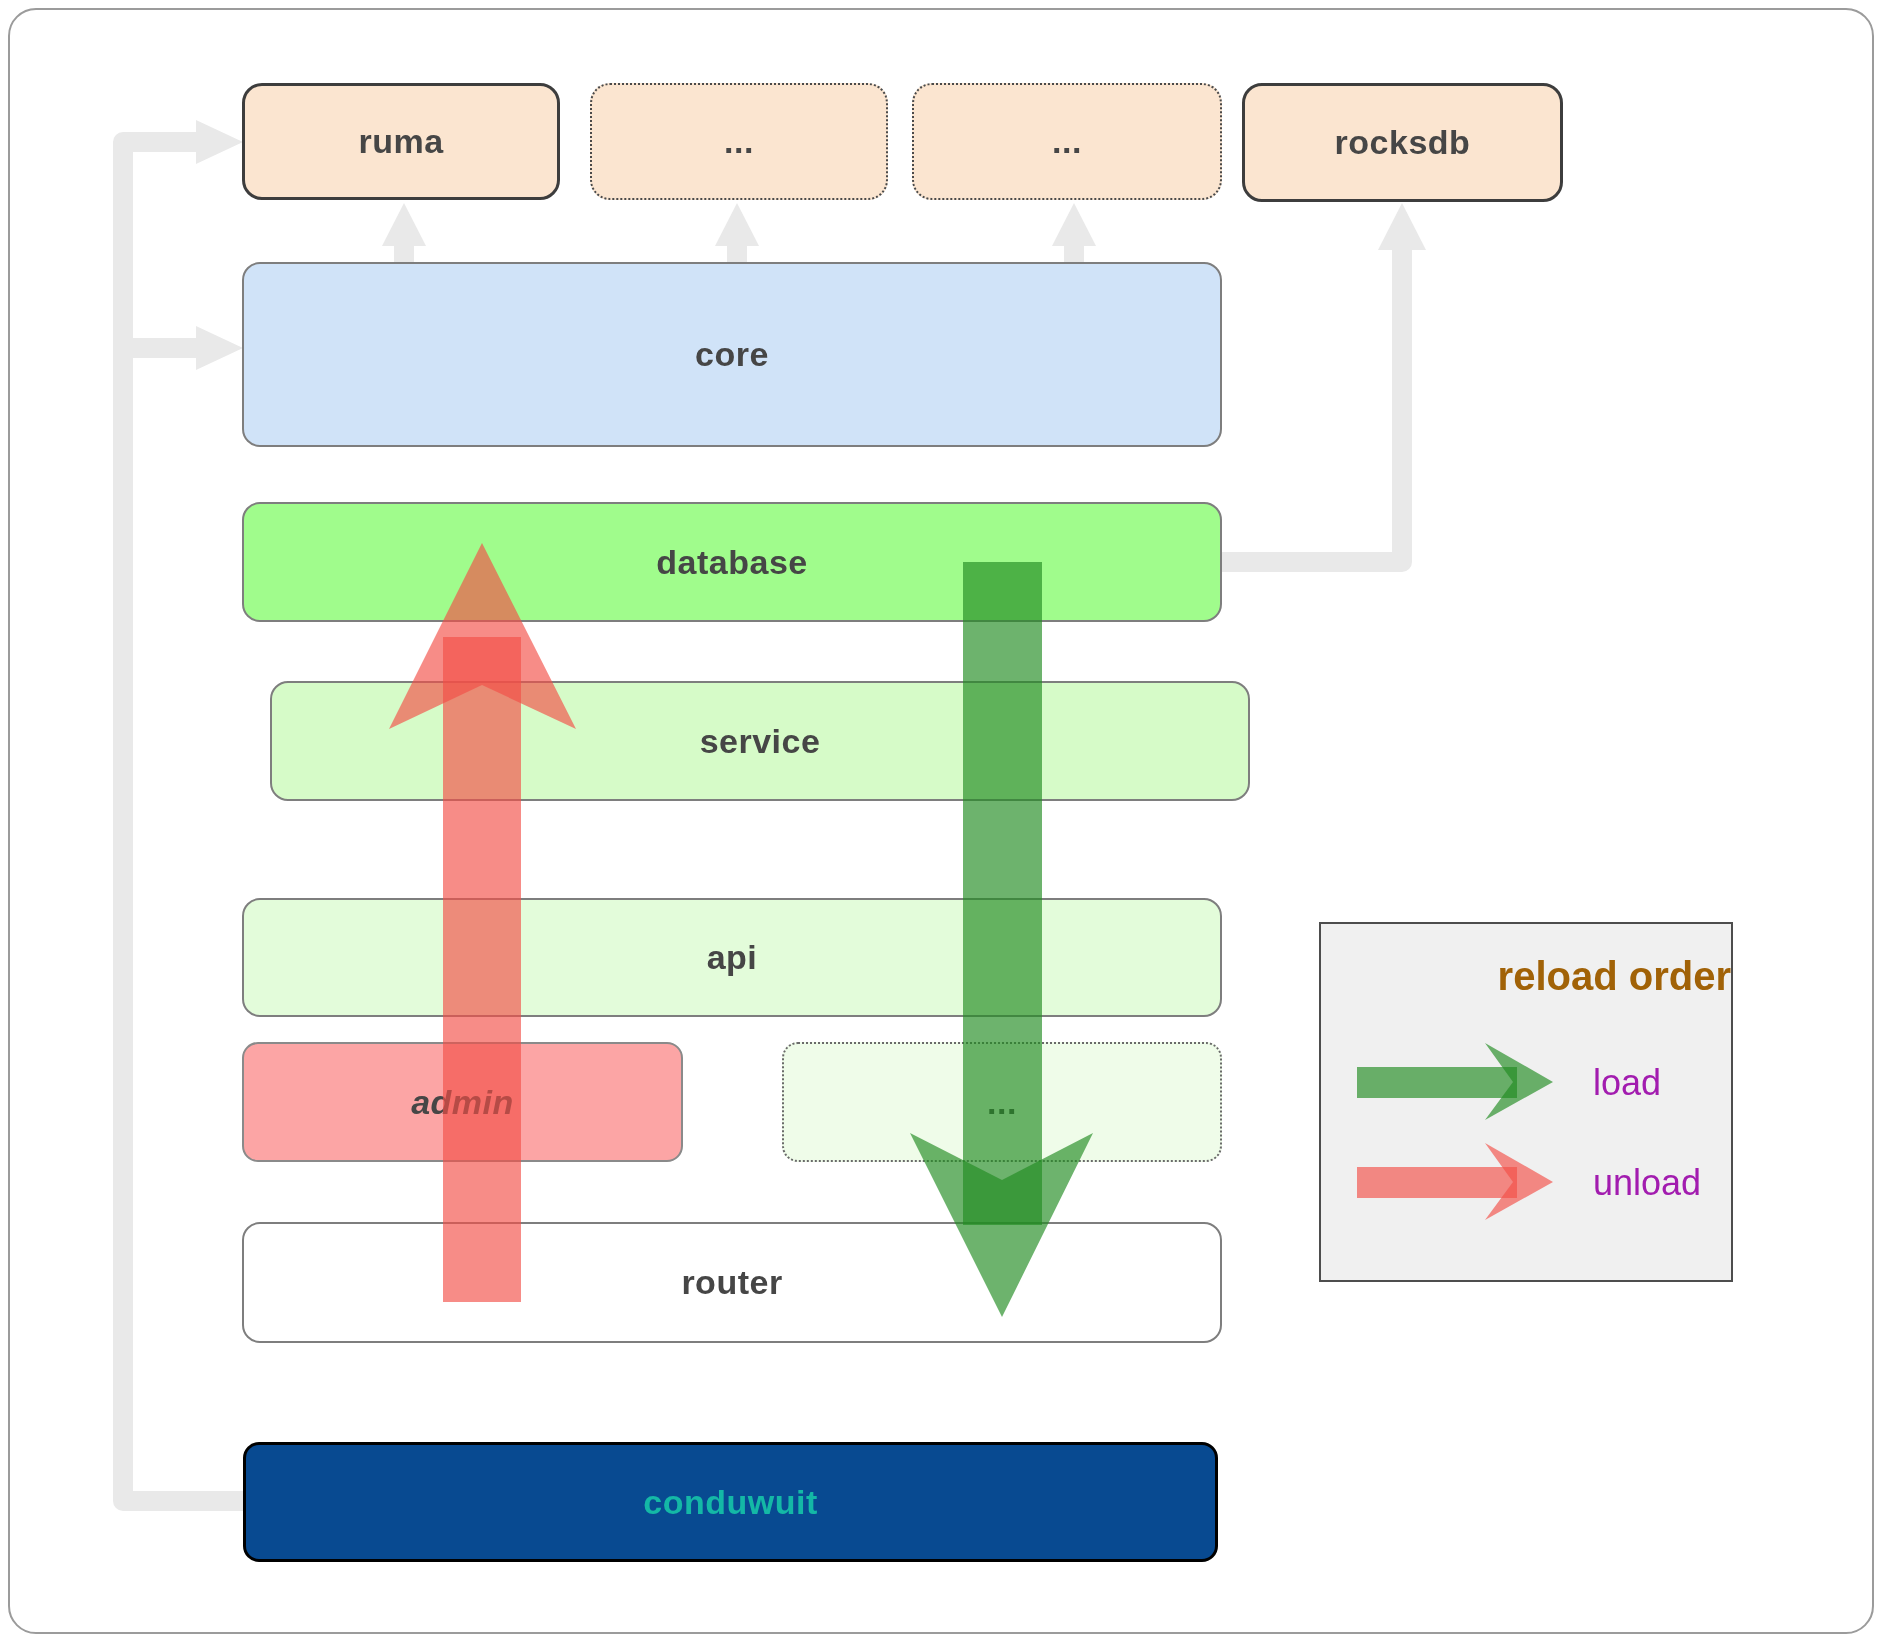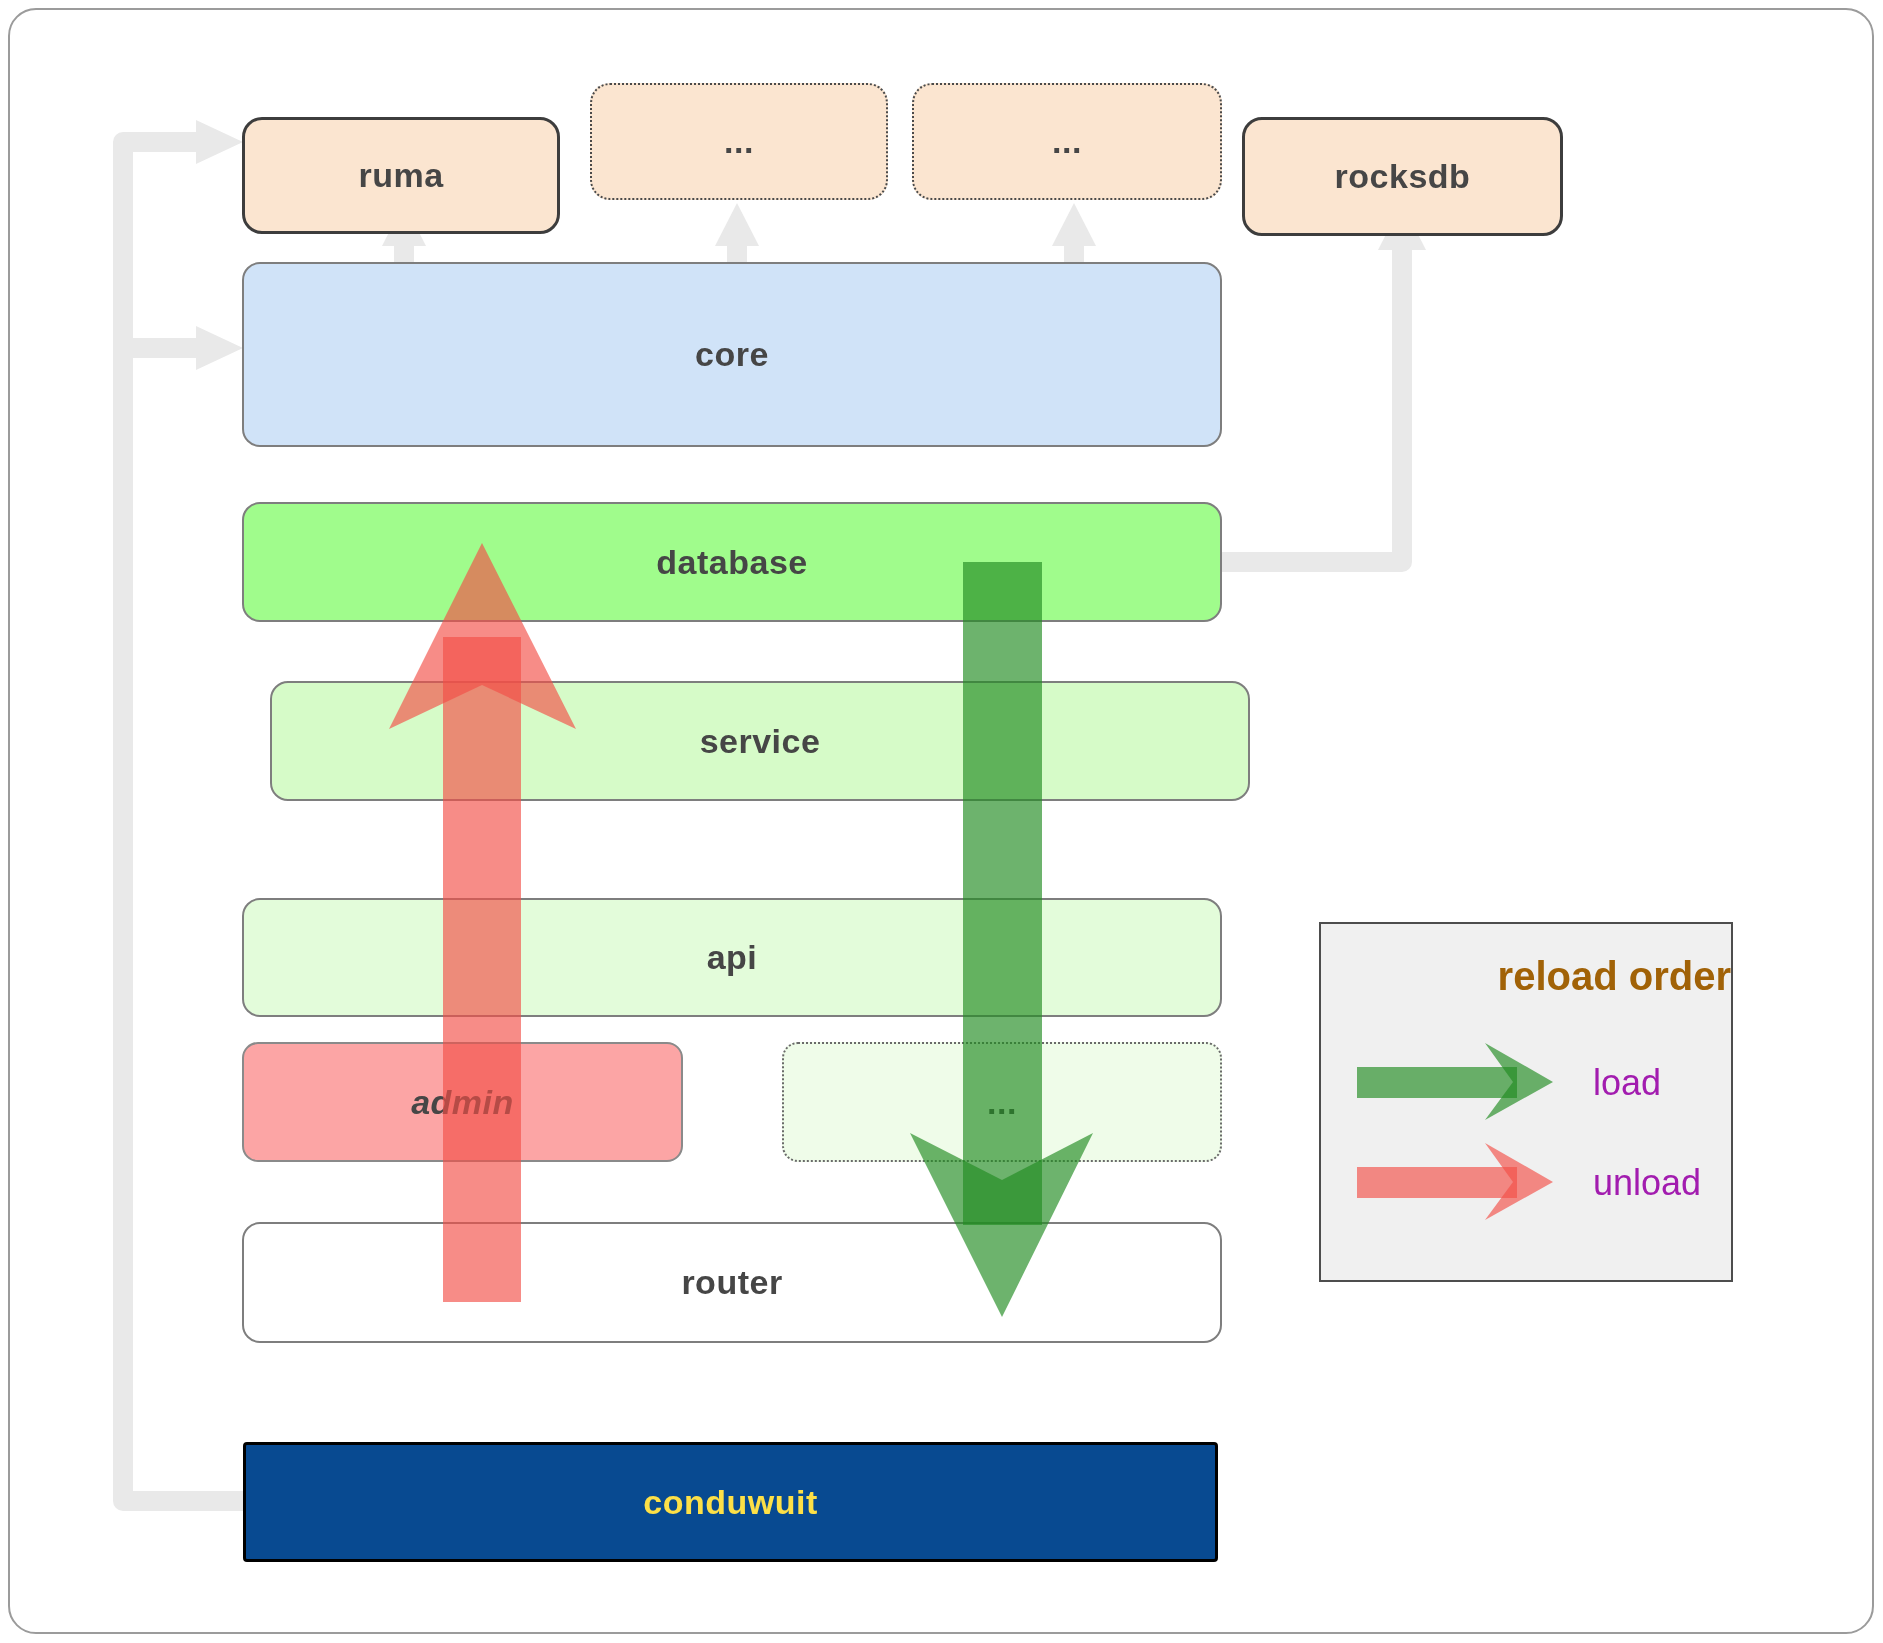--- a/index.html
+++ b/index.html
@@ -10,30 +10,30 @@
   .outer-frame{
     position:absolute;left:8px;top:8px;width:1862px;height:1622px;
     border:2px solid #9b9b9b;border-radius:28px;background:#fff;
   }
   svg.layer{position:absolute;left:0;top:0;width:1883px;height:1643px;pointer-events:none;}
   .node{
     position:absolute;display:flex;align-items:center;justify-content:center;
     font-size:34px;font-weight:bold;color:#464646;box-sizing:border-box;
     letter-spacing:0.5px;
   }
-  .peach{background:#fbe5d0;border:3px solid #3d3d3d;border-radius:20px;margin-top:34px;}
+  .peach{background:#fbe5d0;border:3px solid #3d3d3d;border-radius:20px;}
   .peach-dotted{background:#fbe5d0;border:2px dotted #4a4a4a;border-radius:20px;}
   .core-box{background:#d0e3f8;border:2px solid #7e7e7e;border-radius:18px;}
   .db-box{background:#a0fc8c;border:2px solid #7e7e7e;border-radius:18px;}
   .svc-box{background:#d6fbc8;border:2px solid #7e7e7e;border-radius:18px;margin-left:28px;}
   .api-box{background:#e3fcda;border:2px solid #7e7e7e;border-radius:18px;margin-top:35px;}
   .admin-box{background:#fca5a5;border:2px solid #8a8a8a;border-radius:16px;font-style:italic;}
   .admin-dotted{background:#effce9;border:2px dotted #6a6a6a;border-radius:16px;}
   .router-box{background:#ffffff;border:2px solid #7e7e7e;border-radius:18px;}
-  .conduwuit-box{background:#084a91;border:3px solid #000;border-radius:4px;color:#fde047;}
+  .conduwuit-box{background:#084a91;border:3px solid #000;border-radius:16px;color:#14b8a6;}
   .legend{
     position:absolute;left:1319px;top:922px;width:414px;height:360px;
     background:#f0f0f0;border:2px solid #4d4d4d;box-sizing:border-box;
   }
   .legend-title{
     position:absolute;left:0;top:30px;width:100%;text-align:right;
     font-size:40px;color:#a16207;font-weight:bold;
   }
   .legend-item-label{
     position:absolute;left:272px;font-size:36px;color:#a21caf;

